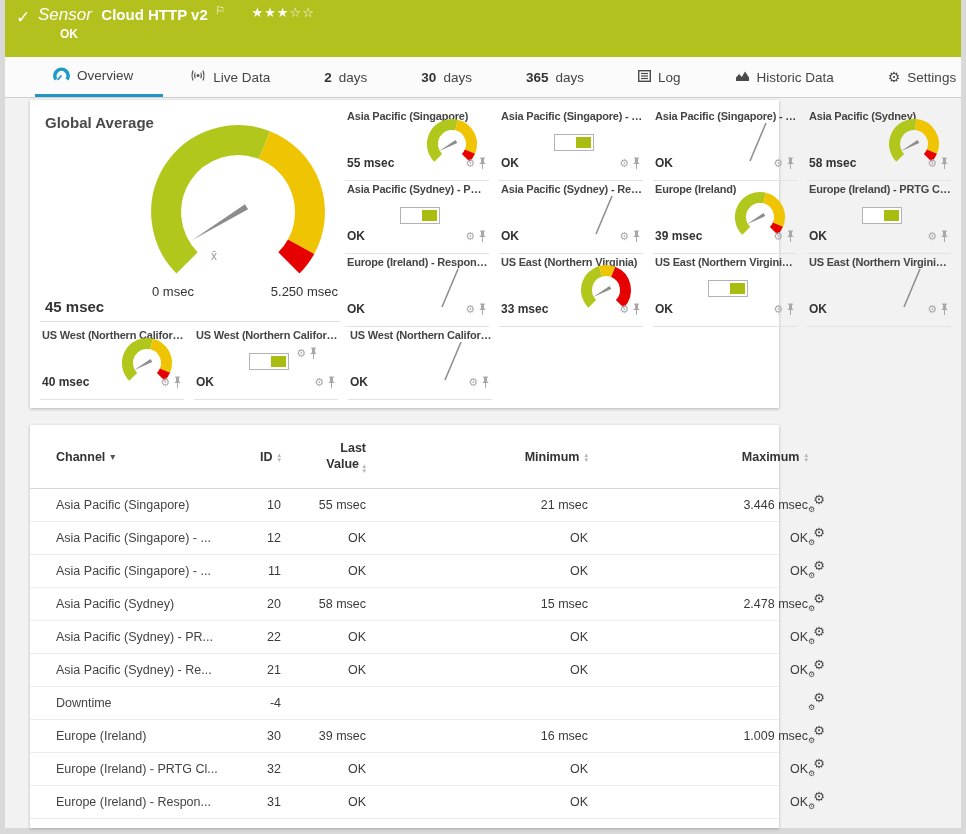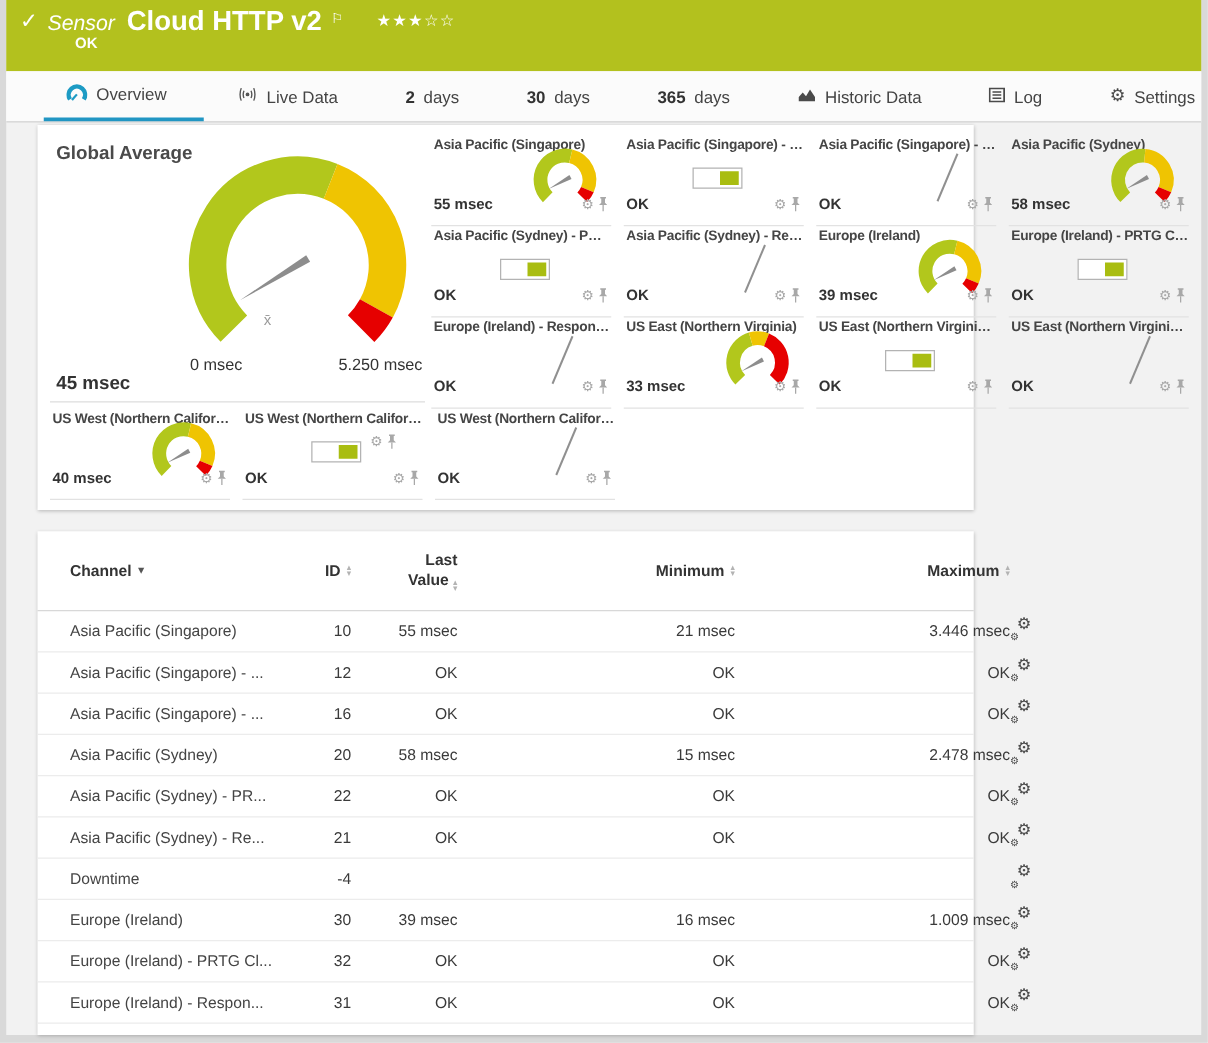--- a/index.html
+++ b/index.html
@@ -6,21 +6,21 @@
   html,body { background:#d9d9d9; }
   body { font-family:"Liberation Sans","DejaVu Sans",sans-serif; }
   .page { position:relative; width:966px; height:834px; background:#d9d9d9; overflow:hidden; }
   .frame { position:absolute; left:5px; top:0; width:956px; height:828px; background:#f2f2f2; }
 
   
   .sensor-header { position:absolute; left:0; top:0; width:100%; height:57px; background:#b3c11e; color:#fff; }
   .hdr-check { position:absolute; left:11px; top:7px; font-size:17px; font-weight:bold; }
   .hdr-line { position:absolute; left:33px; top:4px; white-space:nowrap; }
   .hdr-kind { font-style:italic; font-size:17px; }
-  .hdr-title { font-size:22px; font-weight:bold; margin-left:5px; }
+  .hdr-title { font-size:15px; font-weight:bold; margin-left:5px; }
   .hdr-flag { font-size:11px; vertical-align:super; margin-left:3px; }
   .hdr-stars { margin-left:22px; font-size:13px; letter-spacing:1px; vertical-align:3px; cursor:pointer; }
   .hdr-status { position:absolute; left:55px; top:27px; font-size:12px; font-weight:bold; }
 
   
   .tabs { position:absolute; left:0; top:57px; width:100%; height:41px; background:#fbfbfb;
           border-bottom:1px solid #cfcfcf; display:flex; align-items:stretch; padding-left:30px; }
   .tab { display:flex; align-items:center; gap:7px; padding:0 27px; font-size:13.5px; color:#444; cursor:pointer; white-space:nowrap; }
   .tab.active { border-bottom:3px solid #2196c3; padding:0 30px 0 18px;text-align:center; }
   .tab .num { font-weight:bold; color:#333; }
@@ -112,35 +112,35 @@
 
     <span class="num">30</span>
     <span class="tlabel">days</span>
   </div>
         <div class="tab">
 
     <span class="num">365</span>
     <span class="tlabel">days</span>
   </div>
         <div class="tab">
-    <span class="ticon"><svg width="15" height="13" viewBox="0 0 15 13">
-              <path d="M1 12 V8.5 L4.2 5 L6.8 8 L10 2.5 L14 8.5 V12 Z" fill="#4a4a4a"></path>
-            </svg></span>
-
-    <span class="tlabel">Historic Data</span>
-  </div>
-        <div class="tab">
     <span class="ticon"><svg width="13" height="12" viewBox="0 0 13 12">
               <rect x="0.7" y="0.7" width="11.6" height="10.6" fill="none" stroke="#4a4a4a" stroke-width="1.4"></rect>
               <line x1="3" y1="3.5" x2="10" y2="3.5" stroke="#4a4a4a" stroke-width="1.2"></line>
               <line x1="3" y1="6" x2="10" y2="6" stroke="#4a4a4a" stroke-width="1.2"></line>
               <line x1="3" y1="8.5" x2="10" y2="8.5" stroke="#4a4a4a" stroke-width="1.2"></line>
             </svg></span>
 
     <span class="tlabel">Log</span>
+  </div>
+        <div class="tab">
+    <span class="ticon"><svg width="15" height="13" viewBox="0 0 15 13">
+              <path d="M1 12 V8.5 L4.2 5 L6.8 8 L10 2.5 L14 8.5 V12 Z" fill="#4a4a4a"></path>
+            </svg></span>
+
+    <span class="tlabel">Historic Data</span>
   </div>
         <div class="tab">
     <span class="ticon"><span class="glyph">⚙</span></span>
 
     <span class="tlabel">Settings</span>
   </div>
       </nav>
 
     <section class="box gauges-box">
       <div class="global-panel">
@@ -444,21 +444,21 @@
     <div class="cell-right">12</div>
     <div class="cell-right">OK</div>
     <div class="cell-right">OK</div>
     <div class="cell-right">OK</div>
     <div class="cell-icon">
       <span class="rowgear"><span class="g1">⚙</span><span class="g2">⚙</span></span>
     </div>
   </div>
           <div class="grid-row trow">
     <div class="cell-channel">Asia Pacific (Singapore) - ...</div>
-    <div class="cell-right">16</div>
+    <div class="cell-right">11</div>
     <div class="cell-right">OK</div>
     <div class="cell-right">OK</div>
     <div class="cell-right">OK</div>
     <div class="cell-icon">
       <span class="rowgear"><span class="g1">⚙</span><span class="g2">⚙</span></span>
     </div>
   </div>
           <div class="grid-row trow">
     <div class="cell-channel">Asia Pacific (Sydney)</div>
     <div class="cell-right">20</div>

